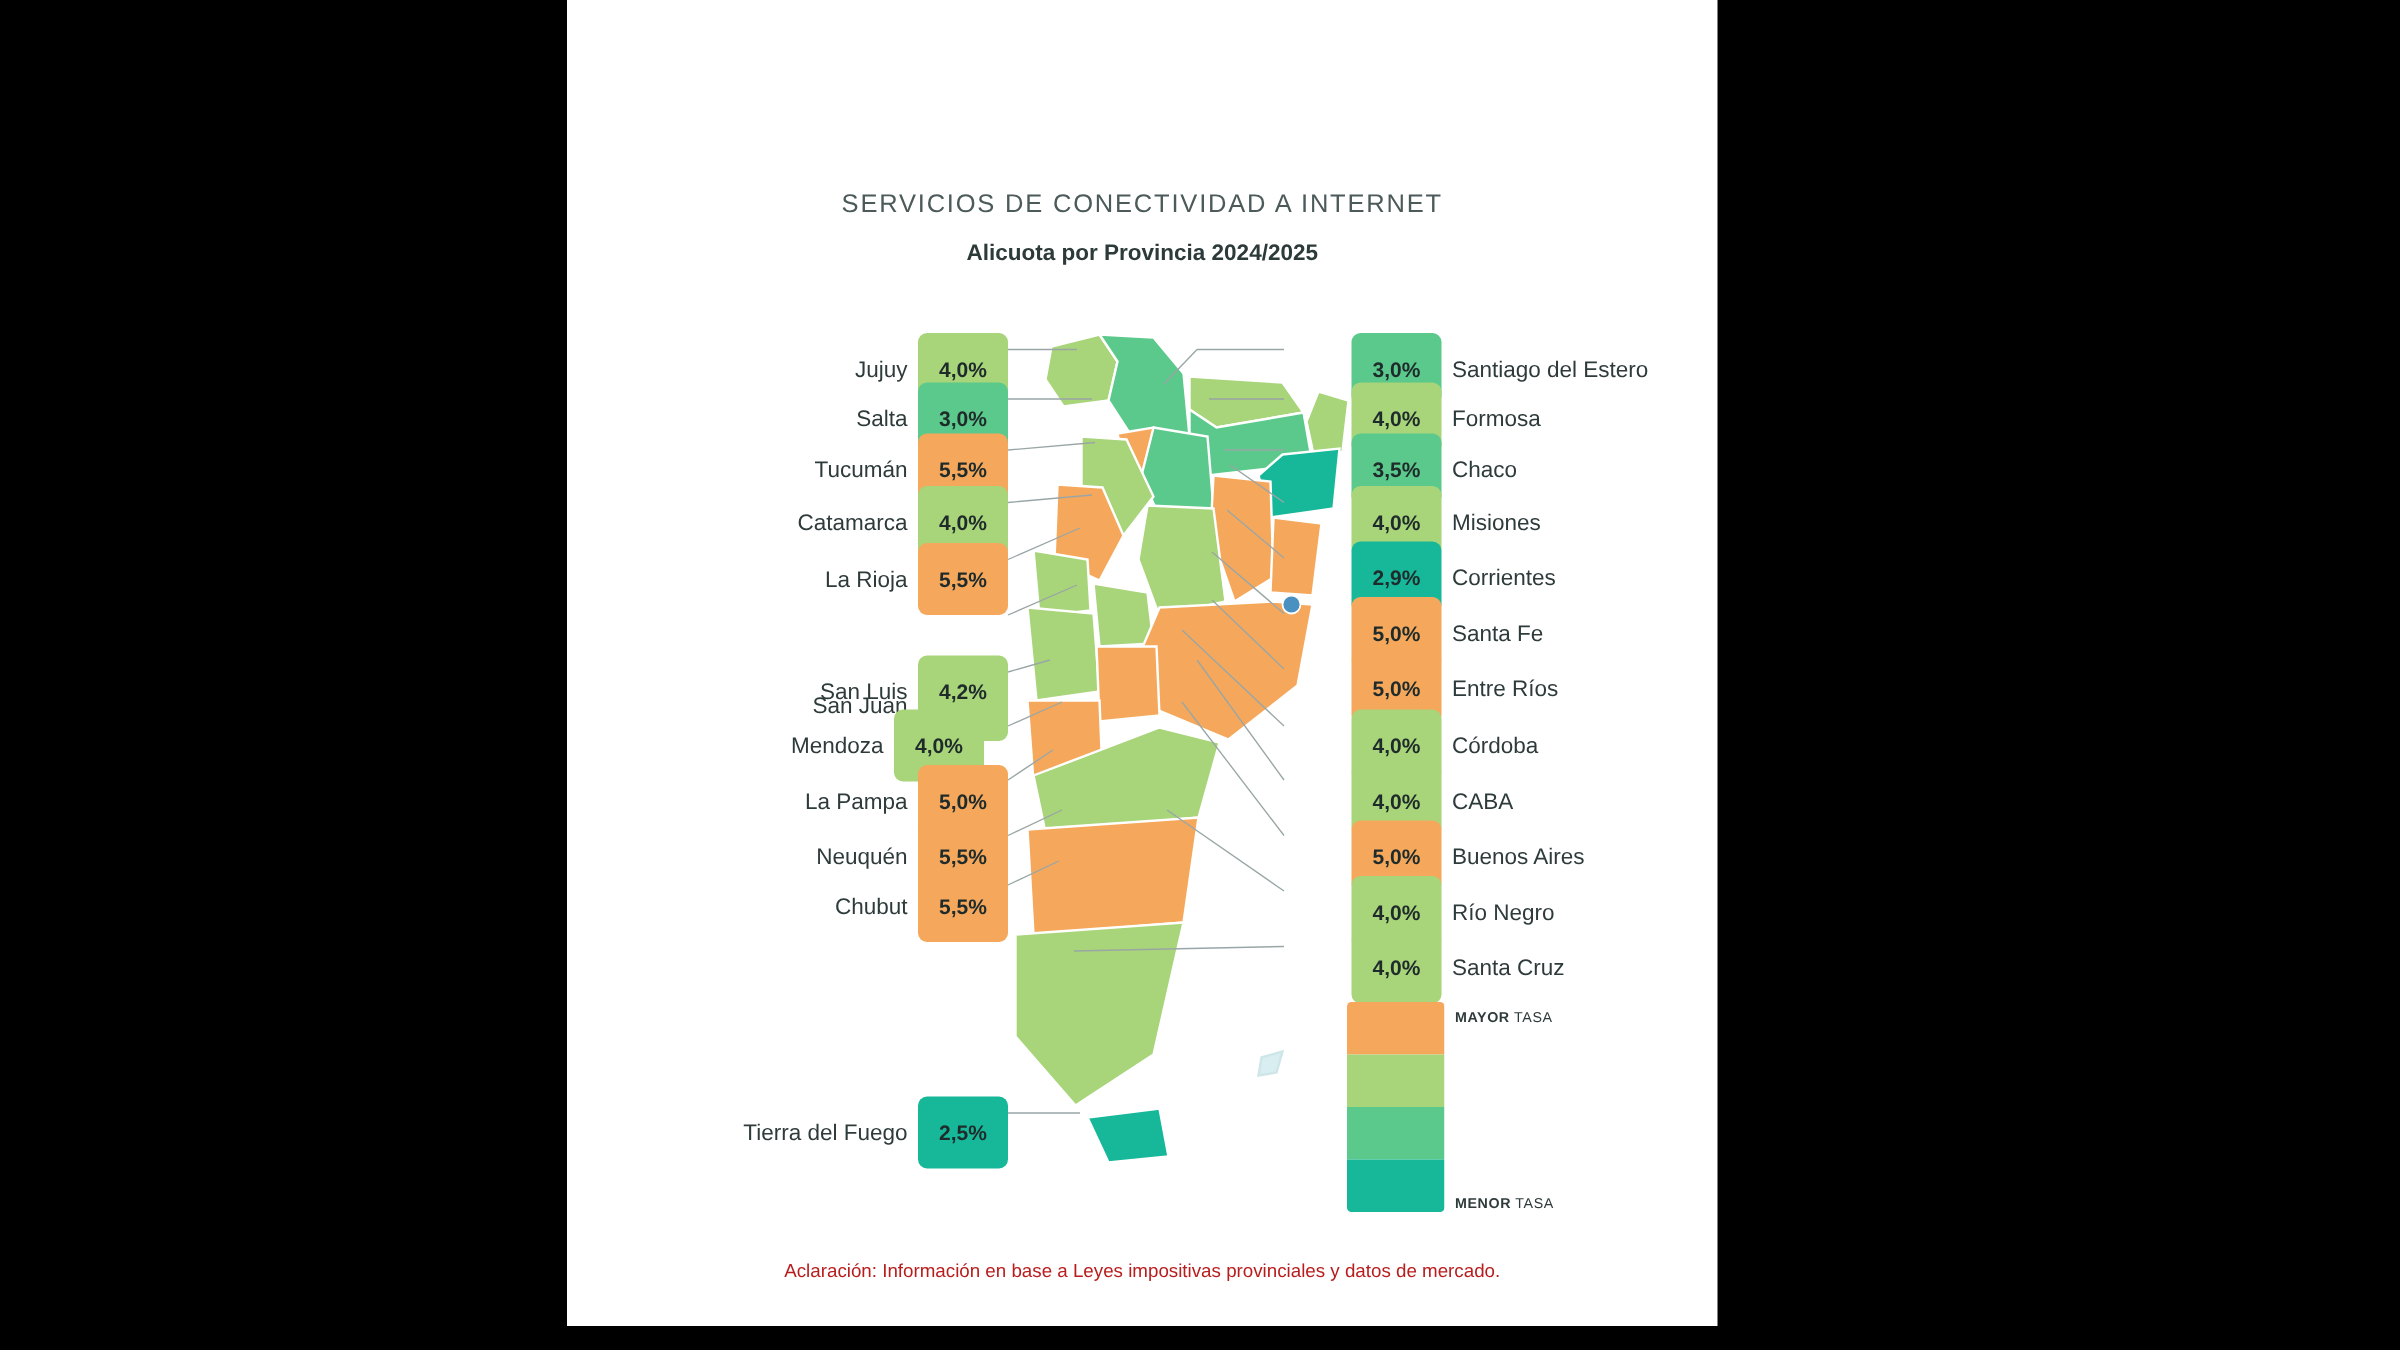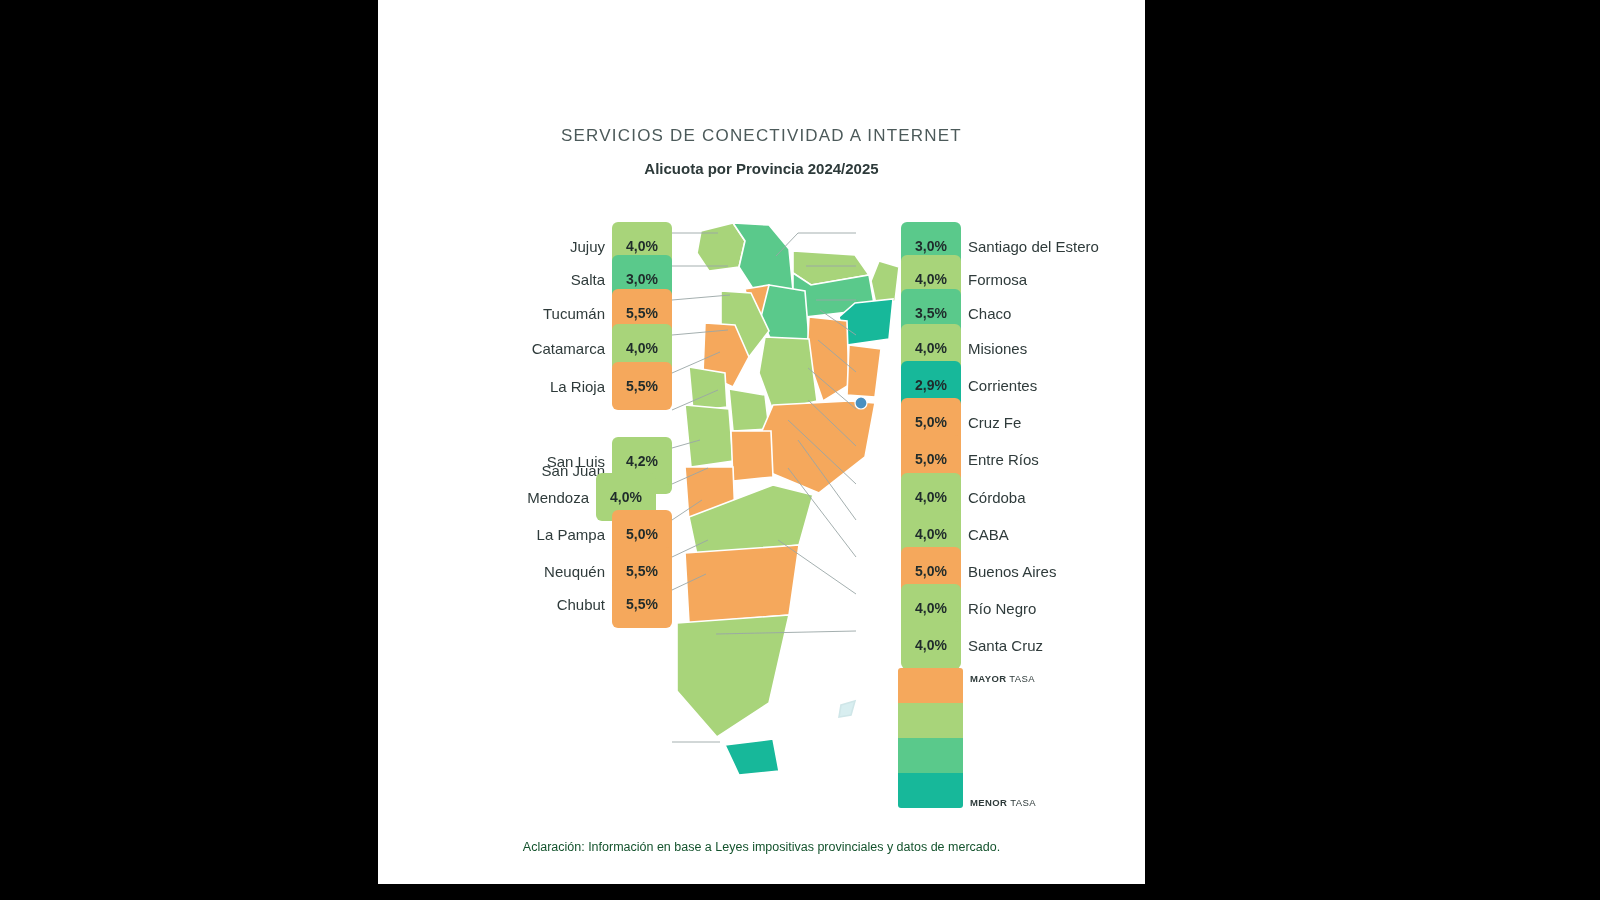--- a/index.html
+++ b/index.html
@@ -41,21 +41,21 @@
   }
 
   
   #legend{position:absolute;left:520px;top:668px;width:65px;height:140px;border-radius:3px;overflow:hidden;}
   #legend div{width:100%;height:35px;}
   .legtxt{position:absolute;font-size:9.5px;color:#2f3b3b;letter-spacing:.4px;}
   .legtxt b{font-weight:bold;}
 
   .footnote{
     position:absolute;left:0;top:840px;width:767px;text-align:center;
-    font-size:12.5px;color:#14532d;
+    font-size:12.5px;color:#b91c1c;
   }
 </style>
 </head>
 <body>
 
 <div id="stage">
   <div id="card">
 
     <div class="subtitle">SERVICIOS DE CONECTIVIDAD A INTERNET</div>
     <div class="subtitle2">Alicuota por Provincia 2024/2025</div>
@@ -185,20 +185,24 @@
       <span class="pill" style="background: rgb(245, 168, 92);">5,0%</span>
     </div>
     <div class="lbl left" style="left:60px;top:547px;width:234px;">
       <span class="name">Neuquén</span>
       <span class="pill" style="background: rgb(245, 168, 92);">5,5%</span>
     </div>
     <div class="lbl left" style="left:60px;top:580px;width:234px;">
       <span class="name">Chubut</span>
       <span class="pill" style="background: rgb(245, 168, 92);">5,5%</span>
     </div>
+    <div class="lbl left" style="left:20px;top:731px;width:274px;">
+      <span class="name">Tierra del Fuego</span>
+      <span class="pill" style="background: rgb(23, 184, 154);">2,5%</span>
+    </div>
 
     <div class="lbl" style="left:523px;top:222px;">
       <span class="pill" style="background: rgb(90, 201, 139);">3,0%</span>
       <span class="name">Santiago del Estero</span>
     </div>
     <div class="lbl" style="left:523px;top:255px;">
       <span class="pill" style="background: rgb(168, 212, 122);">4,0%</span>
       <span class="name">Formosa</span>
     </div>
     <div class="lbl" style="left:523px;top:289px;">
@@ -208,21 +212,21 @@
     <div class="lbl" style="left:523px;top:324px;">
       <span class="pill" style="background: rgb(168, 212, 122);">4,0%</span>
       <span class="name">Misiones</span>
     </div>
     <div class="lbl" style="left:523px;top:361px;">
       <span class="pill" style="background: rgb(23, 184, 154);">2,9%</span>
       <span class="name">Corrientes</span>
     </div>
     <div class="lbl" style="left:523px;top:398px;">
       <span class="pill" style="background: rgb(245, 168, 92);">5,0%</span>
-      <span class="name">Cruz Fe</span>
+      <span class="name">Santa Fe</span>
     </div>
     <div class="lbl" style="left:523px;top:435px;">
       <span class="pill" style="background: rgb(245, 168, 92);">5,0%</span>
       <span class="name">Entre Ríos</span>
     </div>
     <div class="lbl" style="left:523px;top:473px;">
       <span class="pill" style="background: rgb(168, 212, 122);">4,0%</span>
       <span class="name">Córdoba</span>
     </div>
     <div class="lbl" style="left:523px;top:510px;">

